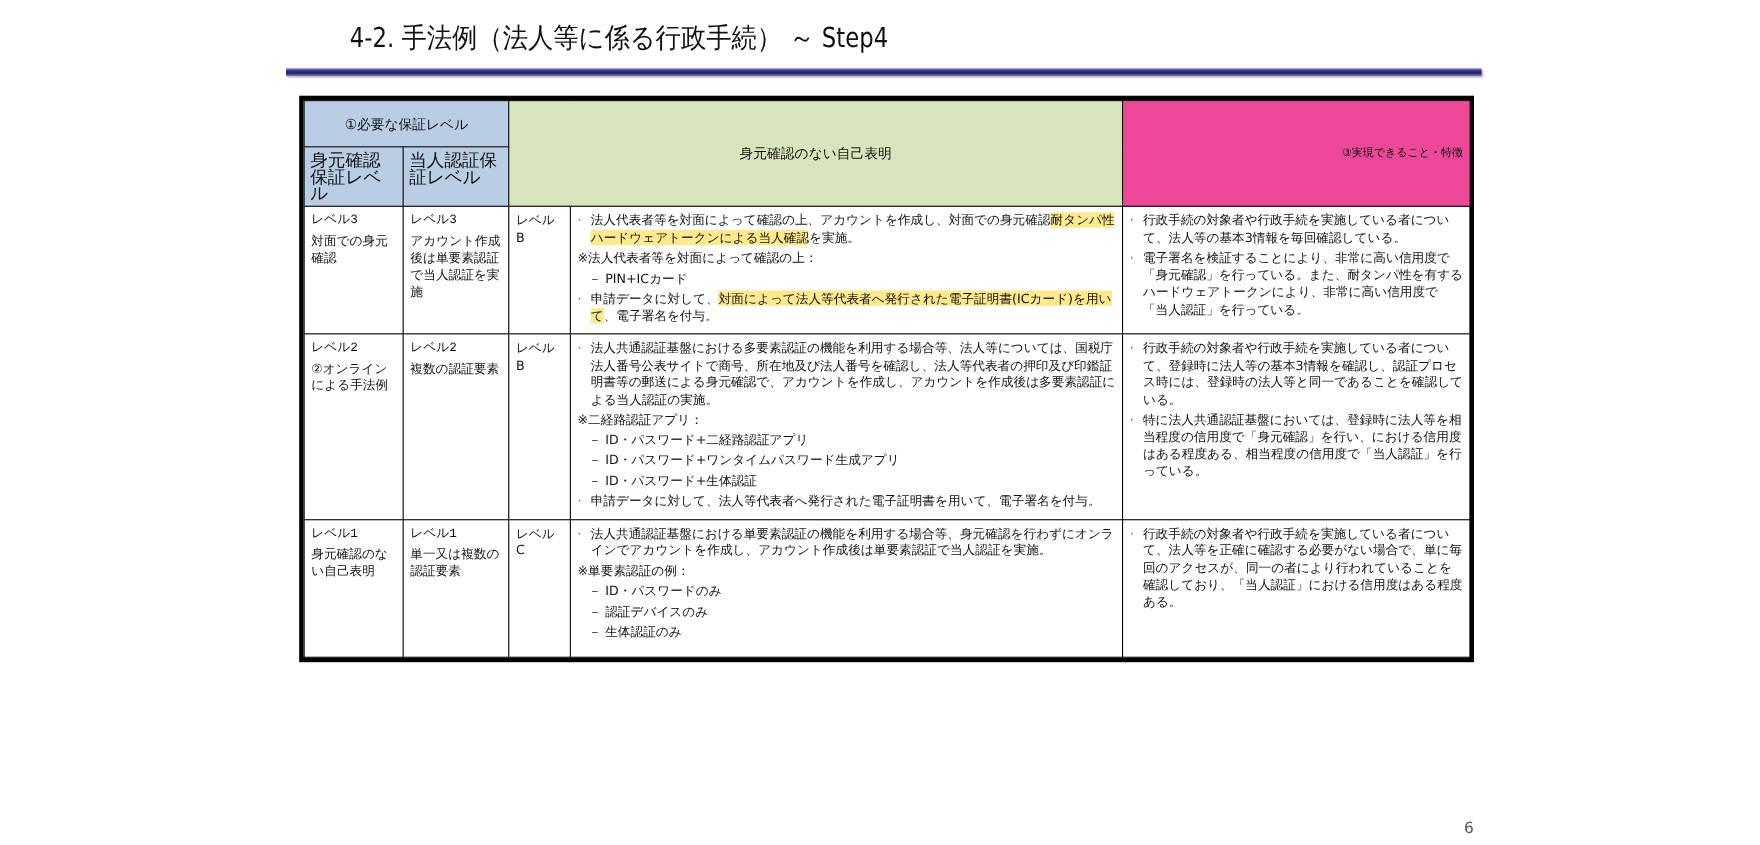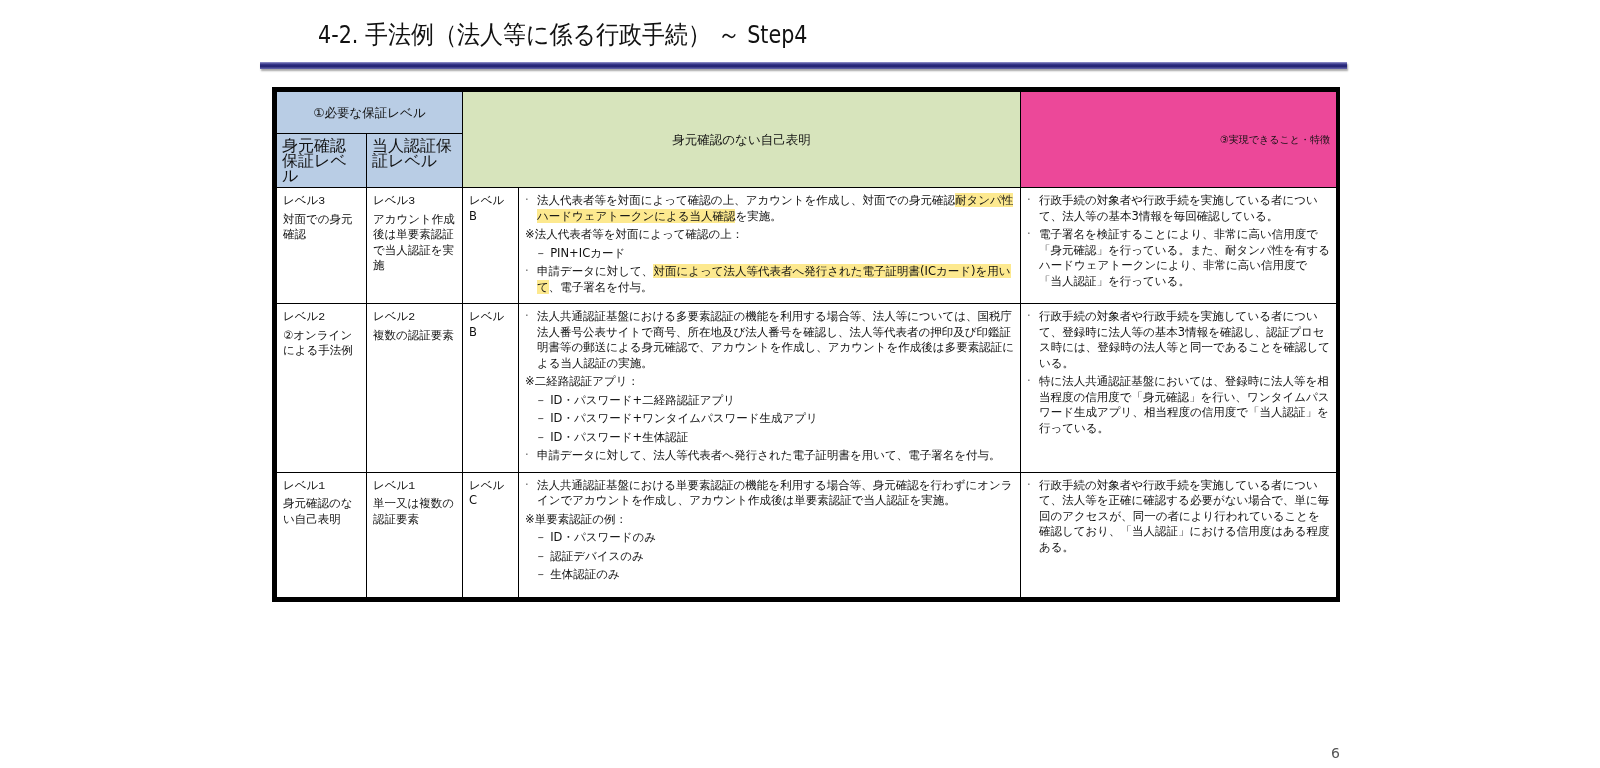--- a/index.html
+++ b/index.html
@@ -120,21 +120,21 @@
         <td>
           <div class="bul">法人共通認証基盤における多要素認証の機能を利用する場合等、法人等については、国税庁法人番号公表サイトで商号、所在地及び法人番号を確認し、法人等代表者の押印及び印鑑証明書等の郵送による身元確認で、アカウントを作成し、アカウントを作成後は多要素認証による当人認証の実施。</div>
           <div class="note">※二経路認証アプリ：</div>
           <div class="ex">－ ID・パスワード+二経路認証アプリ</div>
           <div class="ex">－ ID・パスワード+ワンタイムパスワード生成アプリ</div>
           <div class="ex">－ ID・パスワード+生体認証</div>
           <div class="bul">申請データに対して、法人等代表者へ発行された電子証明書を用いて、電子署名を付与。</div>
         </td>
         <td>
           <div class="bul">行政手続の対象者や行政手続を実施している者について、登録時に法人等の基本3情報を確認し、認証プロセス時には、登録時の法人等と同一であることを確認している。</div>
-          <div class="bul">特に法人共通認証基盤においては、登録時に法人等を相当程度の信用度で「身元確認」を行い、ワンタイムパスワード生成アプリ、相当程度の信用度で「当人認証」を行っている。</div>
+          <div class="bul">特に法人共通認証基盤においては、登録時に法人等を相当程度の信用度で「身元確認」を行い、における信用度はある程度ある、相当程度の信用度で「当人認証」を行っている。</div>
         </td>
       </tr>
 
       <tr>
         <td>
           <div class="cell-p">レベル1</div>
           <div>身元確認のない自己表明</div>
         </td>
         <td>
           <div class="cell-p">レベル1</div>

